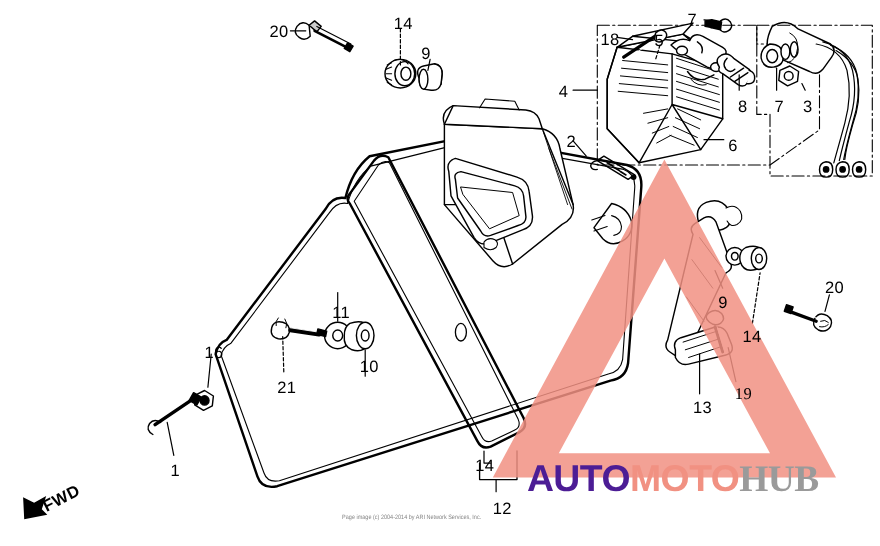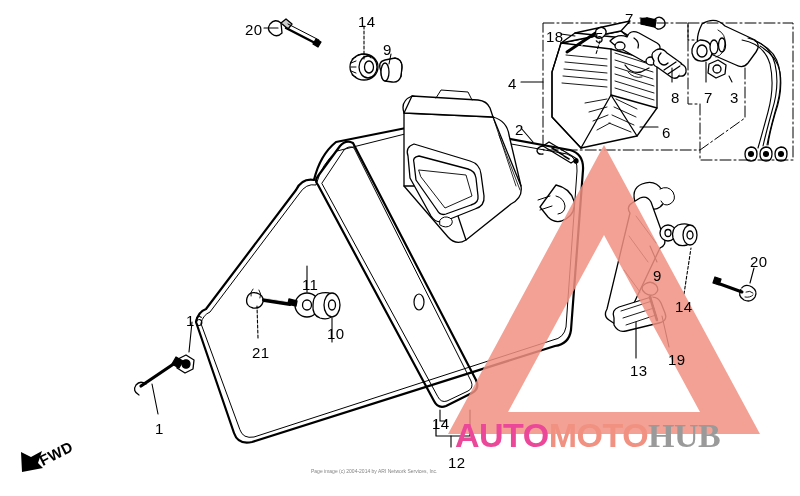--- a/index.html
+++ b/index.html
@@ -30,21 +30,21 @@
   #wmtext{
     position:absolute;
     left:455px; top:418px;
     font-family:"Liberation Sans", sans-serif;
     font-weight:bold;
     font-size:34px;
     letter-spacing:-0.5px;
     white-space:nowrap;
     line-height:1;
   }
-  #wmtext .w-auto{color:#ec4899;}
+  #wmtext .w-auto{color:#4c1d95;margin-left:24px;}
   #wmtext .w-moto{color:#f19182;}
   #wmtext .w-hub {color:#9a9a9a;font-family:Liberation Serif, serif;}
 
   
   #copyright{
     position:absolute;
     left:311px; top:467px;
     font-family:"Liberation Sans", sans-serif;
     font-size:5px;
     color:#6d6d6d;
@@ -345,21 +345,21 @@
         <div class="num" style="left: 662px; top: 125px;">6</div>
         <div class="num" style="left: 515px; top: 122px;">2</div>
         <div class="num" style="left: 302px; top: 256px; margin-top: 21px;">11</div>
         <div class="num" style="left: 653px; top: 268px;">9</div>
         <div class="num" style="left: 750px; top: 254px;">20</div>
         <div class="num" style="left: 675px; top: 299px;">14</div>
         <div class="num" style="left: 186px; top: 313px;">16</div>
         <div class="num" style="left: 252px; top: 345px;">21</div>
         <div class="num" style="left: 327px; top: 326px;">10</div>
         <div class="num" style="left: 630px; top: 363px;">13</div>
-        <div class="num" style="left: 668px; top: 352px;">19</div>
+        <div class="num" style="left: 668px; top: 352px; font-family: Liberation Serif, serif;">19</div>
         <div class="num" style="left: 432px; top: 416px;">14</div>
         <div class="num" style="left: 155px; top: 421px;">1</div>
         <div class="num" style="left: 448px; top: 455px; text-align: center;">12</div>
       </div>
 
     <div id="fwd">
       <svg width="70" height="42" viewBox="0 0 70 42">
         <path d="M4 40 L3 20 L13 25 L24 19 L20 31 L25 36 Z" fill="#000"></path>
       </svg>
       <div class="fwdtxt">FWD</div>

